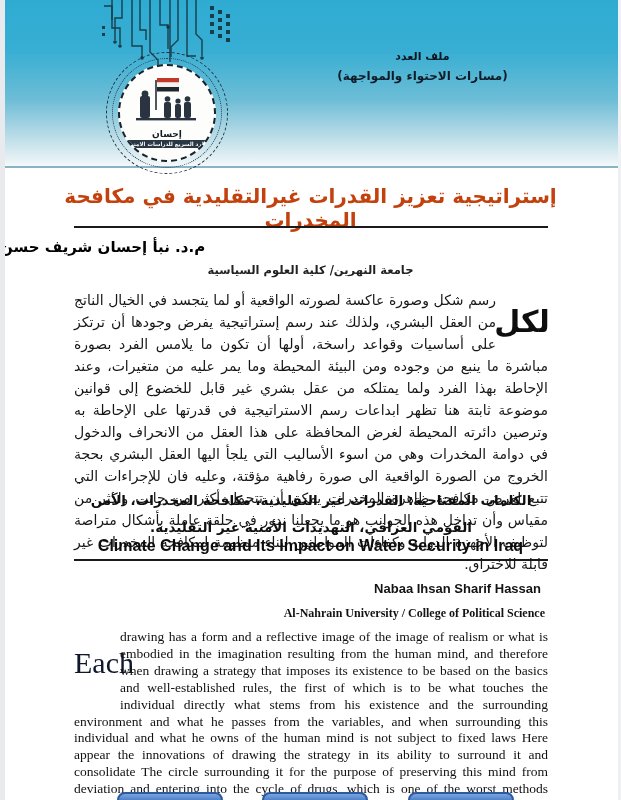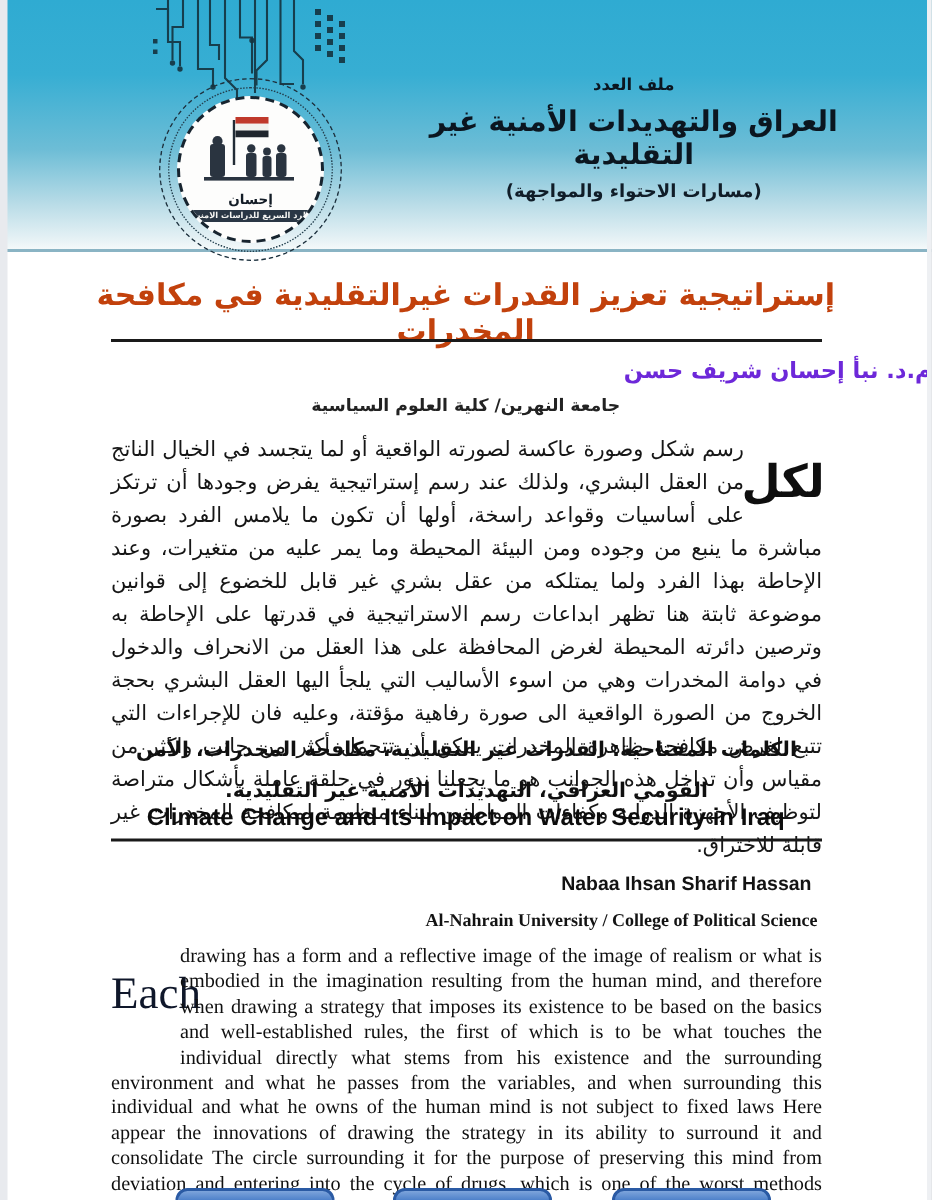--- a/index.html
+++ b/index.html
@@ -42,22 +42,22 @@
   .logo-line2{position:relative;font-size:5.5px;font-weight:700;color:#f5f5f2;line-height:8px;direction:rtl;
     background:#2a3745;border-radius:4px;padding:0 4px;margin:1px 0 12px 0;}
 
   
   .rule{position:absolute;left:74px;width:474px;height:2px;background:#1a1a1a;}
 
   .title-ar{
     position:absolute;left:30px;right:30px;top:184px;
     direction:rtl;text-align:center;font-size:20px;font-weight:800;color:#c2410c;
   }
-  .author-ar{position:absolute;left:0;right:0;top:238px;text-align:right;direction:rtl;
-    font-size:15px;font-weight:800;color:#6d28d9;}
+  .author-ar{position:absolute;left:0;right:0;top:238px;text-align:left;direction:rtl;
+    font-size:15px;font-weight:800;color:#000000;}
   .affil-ar{position:absolute;left:0;right:0;top:263px;text-align:center;direction:rtl;
     font-size:11.5px;font-weight:700;color:#222;}
 
   .abstract-ar{
     position:absolute;left:74px;top:289px;width:474px;
     direction:rtl;text-align:justify;text-align-last:right;
     font-size:14px;line-height:22px;color:#161616;
     font-family:"DejaVu Sans","DejaVu Serif",sans-serif;
   }
   .drop-ar{
@@ -169,21 +169,20 @@
             <rect x="16" y="52" width="60" height="2.4"></rect>
           </g>
         </svg>
         <div class="logo-line1">إحسان</div>
         <div class="logo-line2">الرد السريع للدراسات الامنية</div>
       </div>
     </div>
 
     <div class="banner-text">
       <div class="banner-kicker">ملف العدد</div>
-      <div class="banner-title">العراق والتهديدات الأمنية غير التقليدية</div>
       <div class="banner-subtitle">(مسارات الاحتواء والمواجهة)</div>
     </div>
   </div>
 
   <h1 class="title-ar" style="margin:0;">إستراتيجية تعزيز القدرات غيرالتقليدية في مكافحة المخدرات</h1>
   <div class="rule" style="top:226px;"></div>
 
   <div class="author-ar">م.د. نبأ إحسان شريف حسن</div>
   <div class="affil-ar">جامعة النهرين/ كلية العلوم السياسية</div>
 

